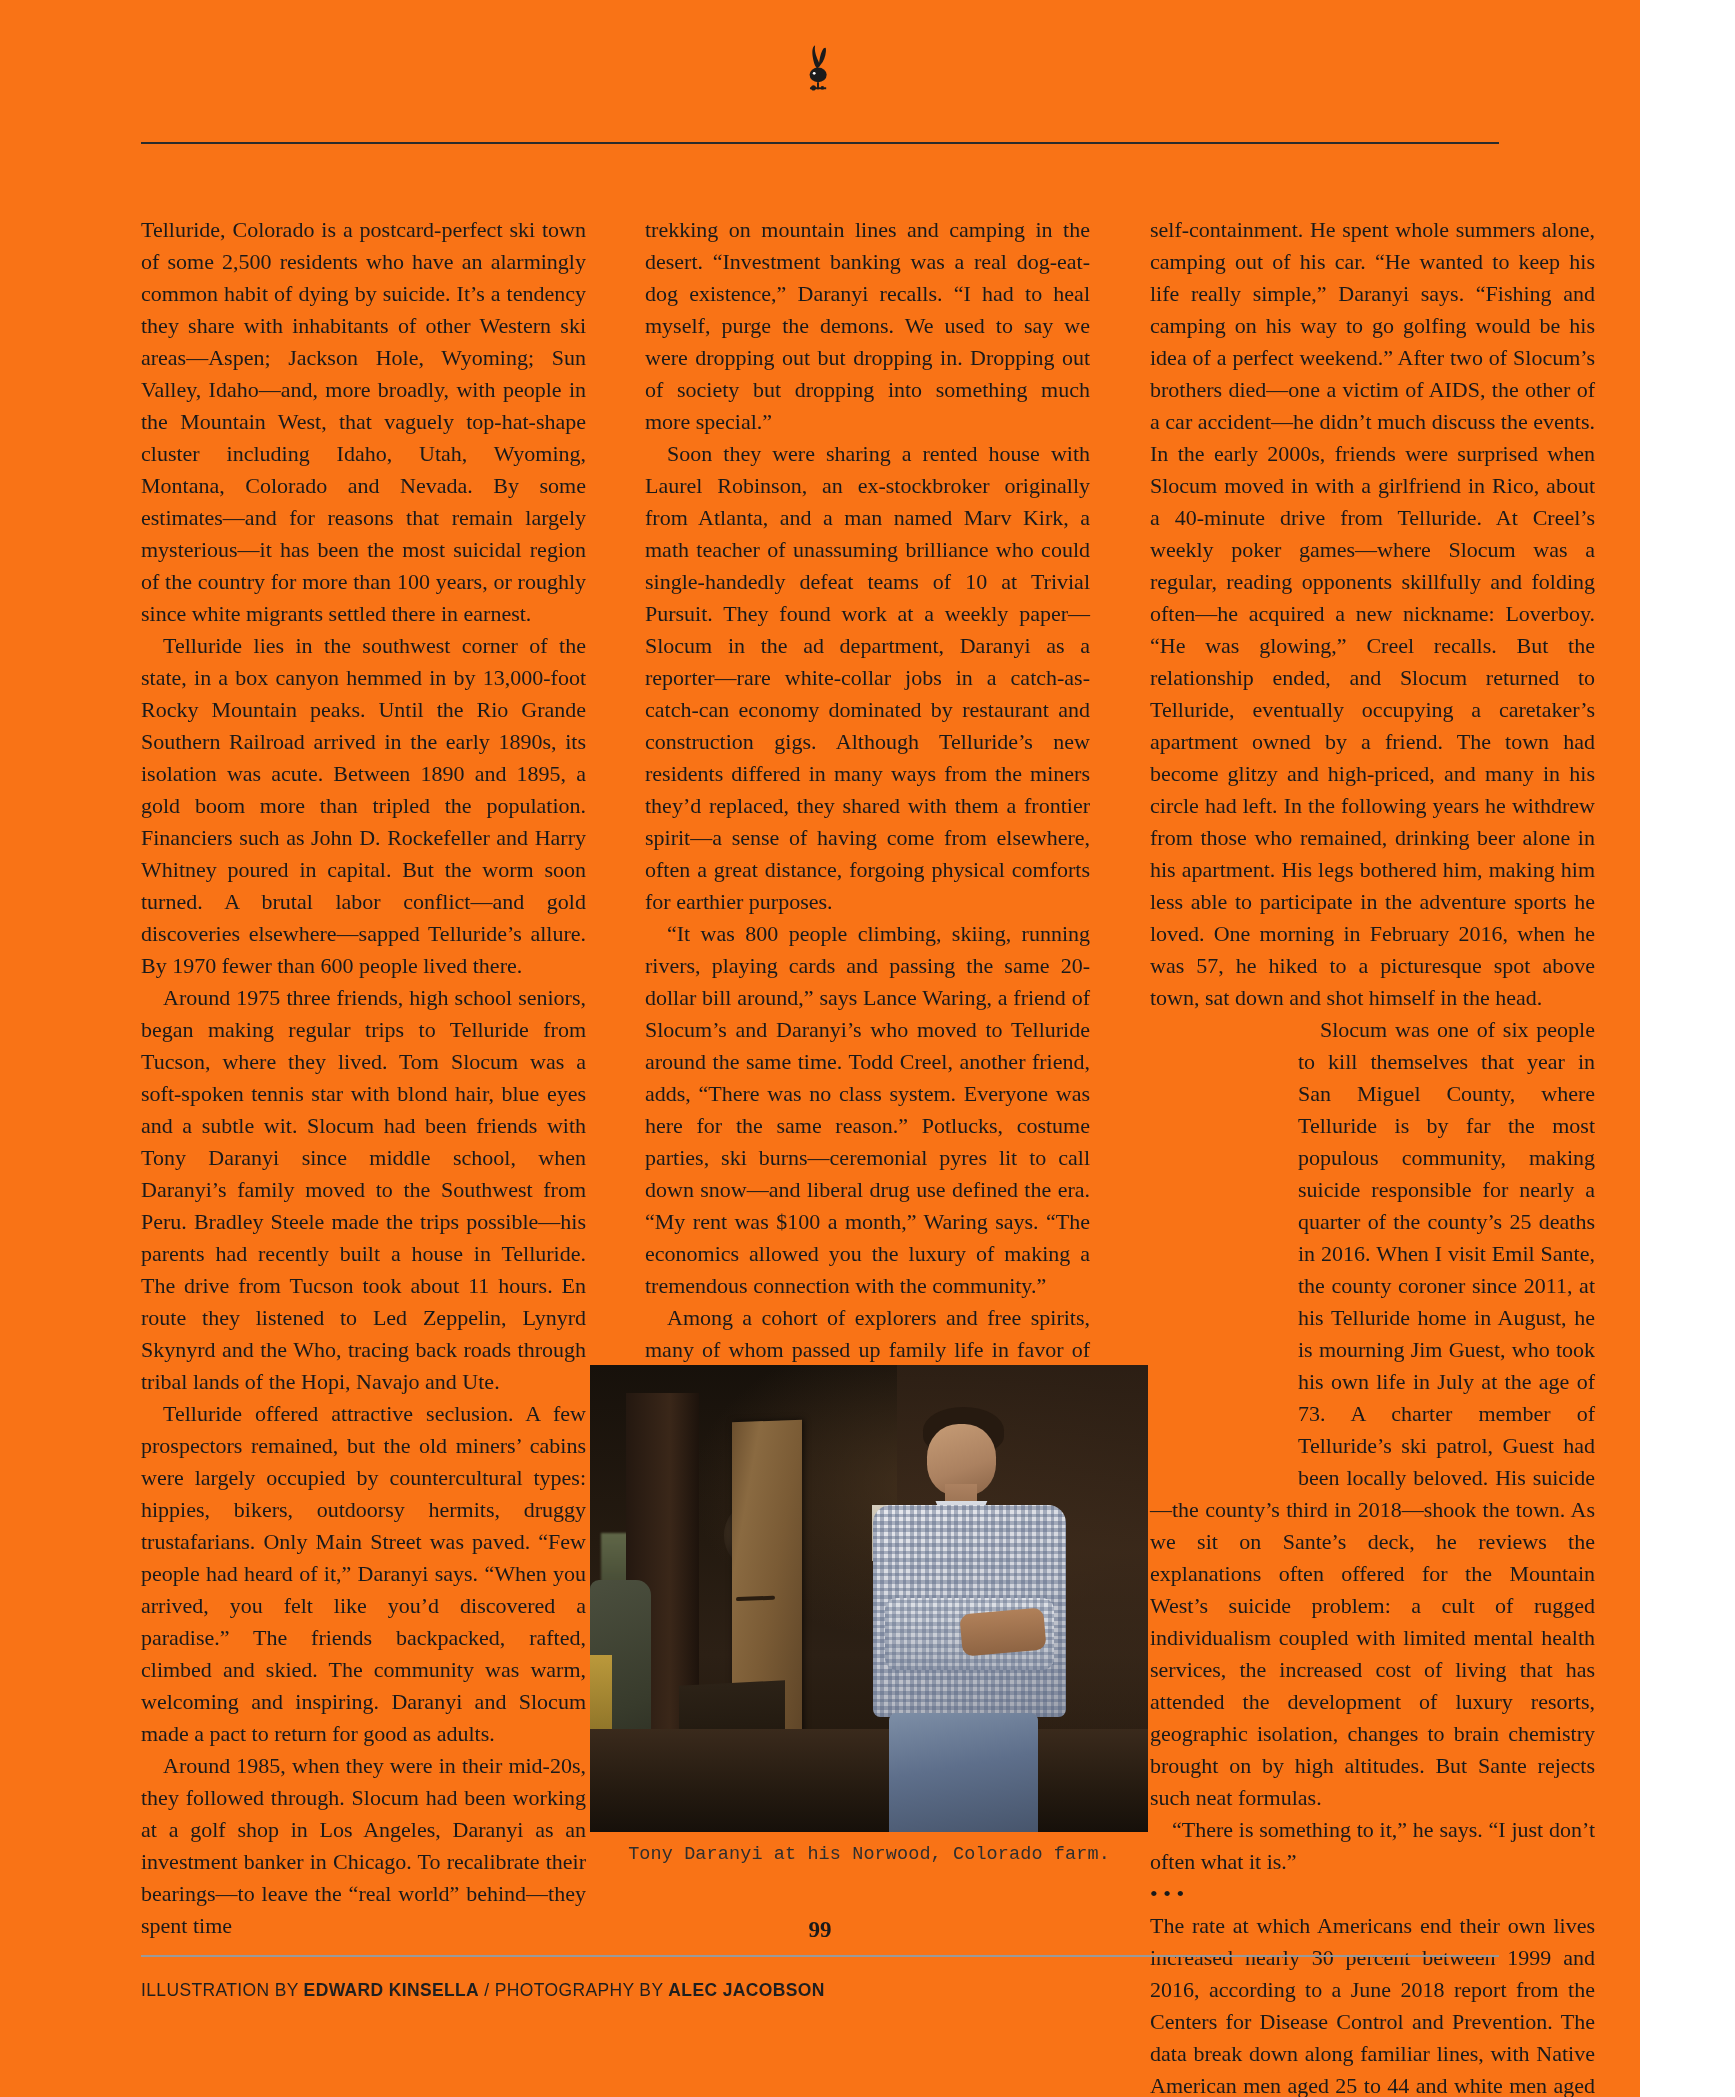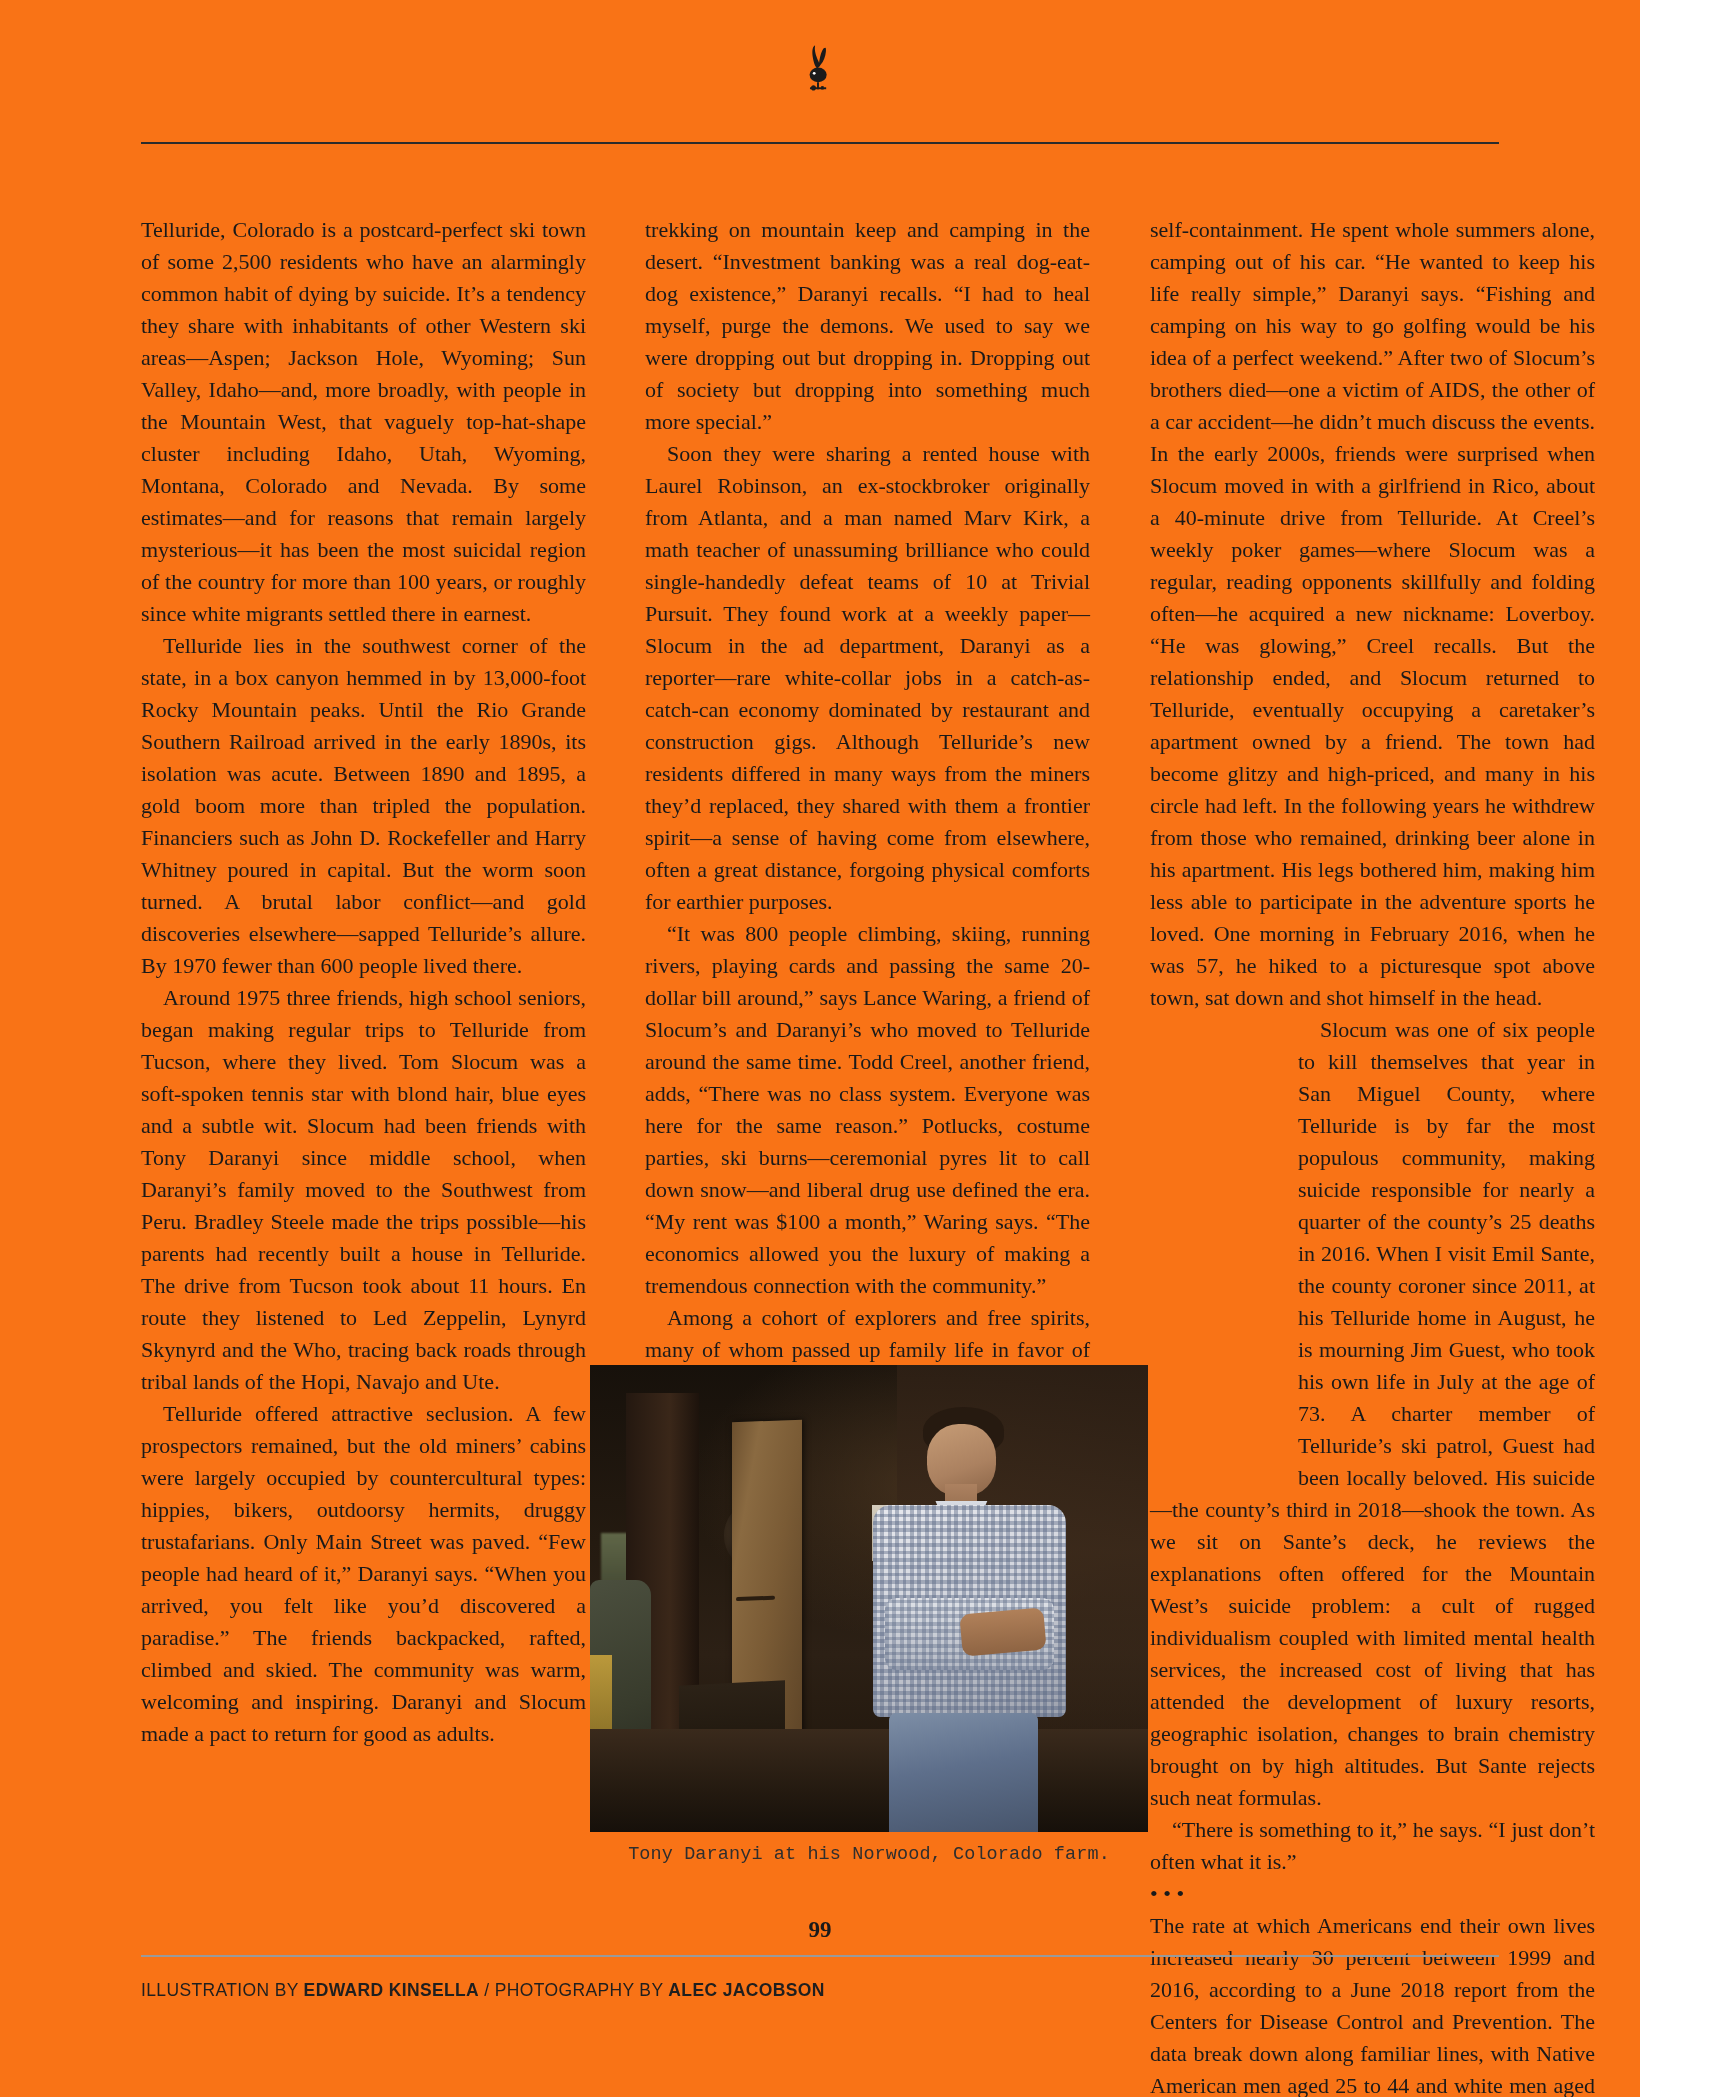--- a/index.html
+++ b/index.html
@@ -290,24 +290,25 @@
 
   <div class="top-rule"></div>
 
   <div class="columns">
 
     <div class="col col-1">
       <p>Telluride, Colorado is a postcard-perfect ski town of some 2,500 residents who have an alarmingly common habit of dying by suicide. It’s a tendency they share with inhabitants of other Western ski areas—Aspen; Jackson Hole, Wyoming; Sun Valley, Idaho—and, more broadly, with people in the Mountain West, that vaguely top-hat-shape cluster including Idaho, Utah, Wyoming, Montana, Colorado and Nevada. By some estimates—and for reasons that remain largely mysterious—it has been the most suicidal region of the country for more than 100 years, or roughly since white migrants settled there in earnest.</p>
       <p>Telluride lies in the southwest corner of the state, in a box canyon hemmed in by 13,000-foot Rocky Mountain peaks. Until the Rio Grande Southern Railroad arrived in the early 1890s, its isolation was acute. Between 1890 and 1895, a gold boom more than tripled the population. Financiers such as John D. Rockefeller and Harry Whitney poured in capital. But the worm soon turned. A brutal labor conflict—and gold discoveries elsewhere—sapped Telluride’s allure. By 1970 fewer than 600 people lived there.</p>
       <p>Around 1975 three friends, high school seniors, began making regular trips to Telluride from Tucson, where they lived. Tom Slocum was a soft-spoken tennis star with blond hair, blue eyes and a subtle wit. Slocum had been friends with Tony Daranyi since middle school, when Daranyi’s family moved to the Southwest from Peru. Bradley Steele made the trips possible—his parents had recently built a house in Telluride. The drive from Tucson took about 11 hours. En route they listened to Led Zeppelin, Lynyrd Skynyrd and the Who, tracing back roads through tribal lands of the Hopi, Navajo and Ute.</p>
       <p>Telluride offered attractive seclusion. A few prospectors remained, but the old miners’ cabins were largely occupied by countercultural types: hippies, bikers, outdoorsy hermits, druggy trustafarians. Only Main Street was paved. “Few people had heard of it,” Daranyi says. “When you arrived, you felt like you’d discovered a paradise.” The friends backpacked, rafted, climbed and skied. The community was warm, welcoming and inspiring. Daranyi and Slocum made a pact to return for good as adults.</p>
+      <p>Around 1985, when they were in their mid-20s, they followed through. Slocum had been working at a golf shop in Los Angeles, Daranyi as an investment banker in Chicago. To recalibrate their bearings—to leave the “real world” behind—they spent time</p>
     </div>
 
     <div class="col col-2">
-      <p class="noindent">trekking on mountain keep and camping in the desert. “Investment banking was a real dog-eat-dog existence,” Daranyi recalls. “I had to heal myself, purge the demons. We used to say we were dropping out but dropping in. Dropping out of society but dropping into something much more special.”</p>
+      <p class="noindent">trekking on mountain lines and camping in the desert. “Investment banking was a real dog-eat-dog existence,” Daranyi recalls. “I had to heal myself, purge the demons. We used to say we were dropping out but dropping in. Dropping out of society but dropping into something much more special.”</p>
       <p>Soon they were sharing a rented house with Laurel Robinson, an ex-stockbroker originally from Atlanta, and a man named Marv Kirk, a math teacher of unassuming brilliance who could single-handedly defeat teams of 10 at Trivial Pursuit. They found work at a weekly paper—Slocum in the ad department, Daranyi as a reporter—rare white-collar jobs in a catch-as-catch-can economy dominated by restaurant and construction gigs. Although Telluride’s new residents differed in many ways from the miners they’d replaced, they shared with them a frontier spirit—a sense of having come from elsewhere, often a great distance, forgoing physical comforts for earthier purposes.</p>
       <p>“It was 800 people climbing, skiing, running rivers, playing cards and passing the same 20-dollar bill around,” says Lance Waring, a friend of Slocum’s and Daranyi’s who moved to Telluride around the same time. Todd Creel, another friend, adds, “There was no class system. Everyone was here for the same reason.” Potlucks, costume parties, ski burns—ceremonial pyres lit to call down snow—and liberal drug use defined the era. “My rent was $100 a month,” Waring says. “The economics allowed you the luxury of making a tremendous connection with the community.”</p>
       <p>Among a cohort of explorers and free spirits, many of whom passed up family life in favor of adventure, Slocum stood out for his</p>
     </div>
 
     <div class="col col-3">
       <p class="noindent">self-containment. He spent whole summers alone, camping out of his car. “He wanted to keep his life really simple,” Daranyi says. “Fishing and camping on his way to go golfing would be his idea of a perfect weekend.” After two of Slocum’s brothers died—one a victim of AIDS, the other of a car accident—he didn’t much discuss the events. In the early 2000s, friends were surprised when Slocum moved in with a girlfriend in Rico, about a 40-minute drive from Telluride. At Creel’s weekly poker games—where Slocum was a regular, reading opponents skillfully and folding often—he acquired a new nickname: Loverboy. “He was glowing,” Creel recalls. But the relationship ended, and Slocum returned to Telluride, eventually occupying a caretaker’s apartment owned by a friend. The town had become glitzy and high-priced, and many in his circle had left. In the following years he withdrew from those who remained, drinking beer alone in his apartment. His legs bothered him, making him less able to participate in the adventure sports he loved. One morning in February 2016, when he was 57, he hiked to a picturesque spot above town, sat down and shot himself in the head.</p>
       <p><span class="photo-shape"></span><span>Slocum was one of six people to kill themselves that year in San Miguel County, where Telluride is by far the most populous community, making suicide responsible for nearly a quarter of the county’s 25 deaths in 2016. When I visit Emil Sante, the county coroner since 2011, at his Telluride home in August, he is mourning Jim Guest, who took his own life in July at the age of 73. A charter member of Telluride’s ski patrol, Guest had been locally beloved. His suicide—the county’s third in 2018—shook the town. As we sit on Sante’s deck, he reviews the explanations often offered for the Mountain West’s suicide problem: a cult of rugged individualism coupled with limited mental health services, the increased cost of living that has attended the development of luxury resorts, geographic isolation, changes to brain chemistry brought on by high altitudes. But Sante rejects such neat formulas.</span></p>
       <p>“There is something to it,” he says. “I just don’t often what it is.”</p>
       <p class="dinkus">• • •</p>

